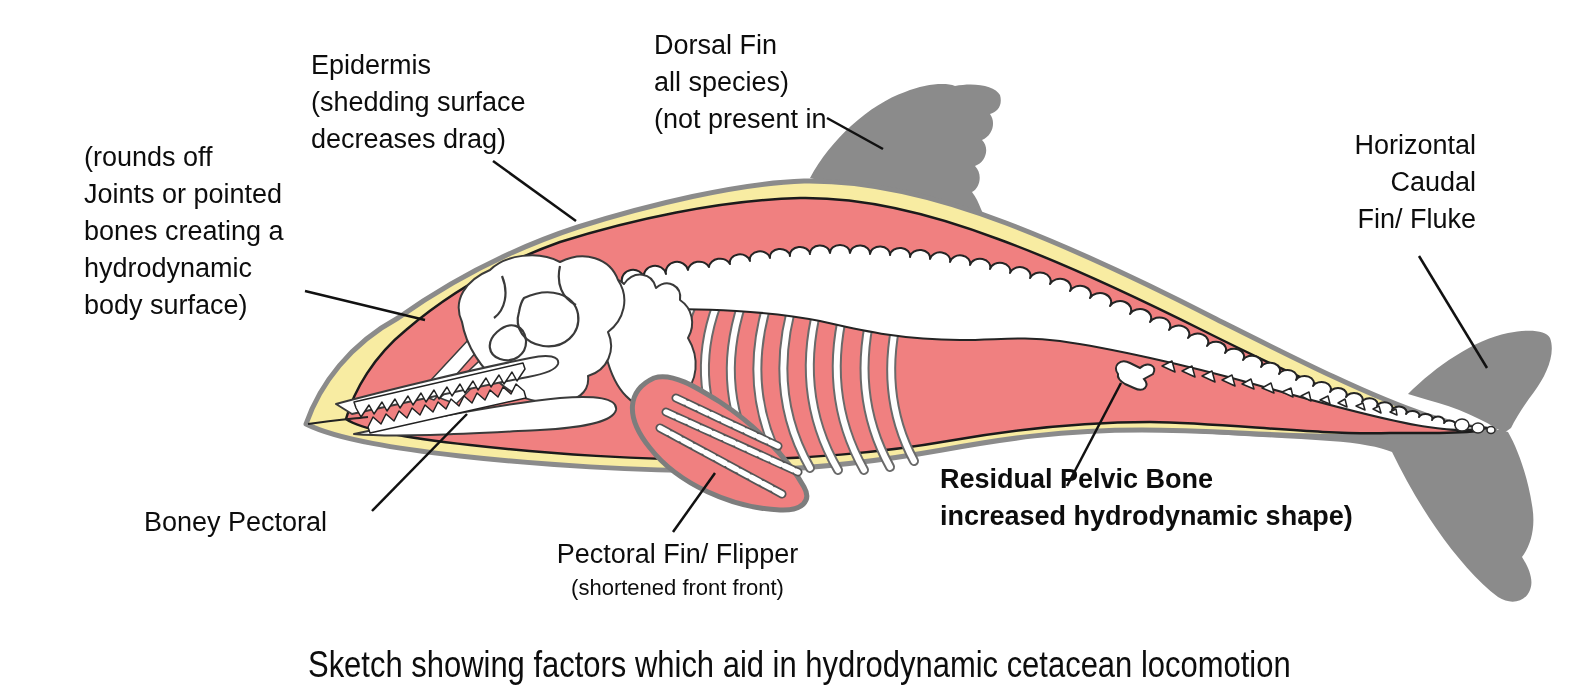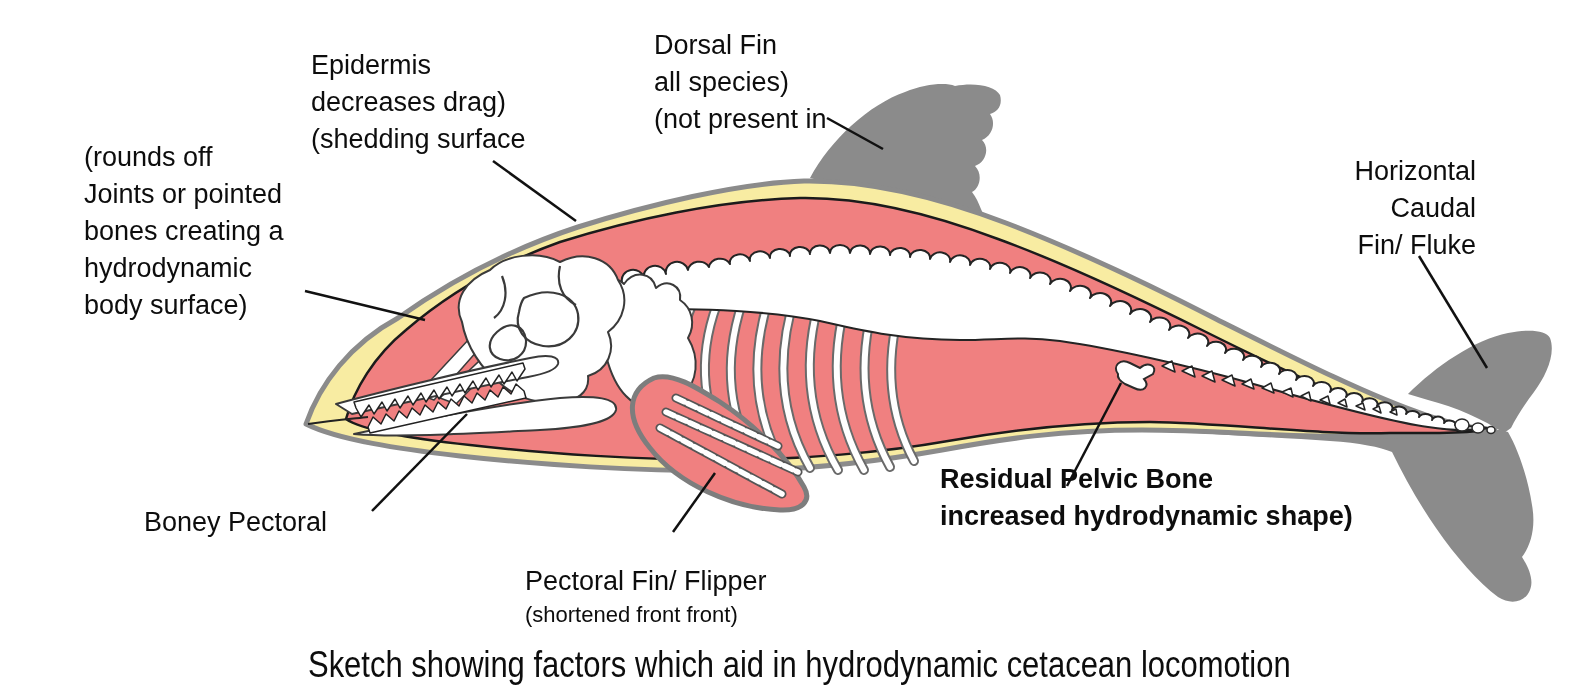--- a/index.html
+++ b/index.html
@@ -2,21 +2,21 @@
 <html><head>
 <meta charset="utf-8">
 <style>
   html,body{margin:0;padding:0;background:#fff;}
   #stage{position:relative;width:1574px;height:700px;background:#ffffff;overflow:hidden;
          font-family:"Liberation Sans",sans-serif;color:#0d0d0d;}
   #art{position:absolute;left:0;top:0;}
   .lbl{position:absolute;font-size:27px;line-height:37px;white-space:nowrap;}
   .lbl div{white-space:nowrap;}
   #lbl-caudal{text-align:right;}
-  #lbl-pectoral{margin-top:27px;}
+  #lbl-pectoral{text-align:center;}
   #lbl-pectoral .sub{font-size:22px;line-height:30px;}
   #caption{position:absolute;left:12px;top:644px;width:1574px;text-align:center;font-size:36px;}
   #caption span{display:inline-block;transform:scaleX(0.86);transform-origin:50% 50%;}
 </style>
 </head>
 <body>
 
 <div id="stage">
 
   <svg id="art" width="1574" height="700" viewBox="0 0 1574 700">
@@ -174,39 +174,39 @@
       <line x1="827" y1="118" x2="883" y2="149"></line>
       <line x1="1419" y1="256" x2="1487" y2="368"></line>
       <line x1="372" y1="511" x2="467" y2="414"></line>
       <line x1="673" y1="532" x2="715" y2="473"></line>
       <line x1="1067" y1="486" x2="1121" y2="383"></line>
     </g>
   </svg>
 
   <div class="lbl" id="lbl-epidermis" style="left:311px;top:47px;">
     <div>Epidermis</div>
+    <div>(shedding surface</div>
     <div>decreases drag)</div>
-    <div>(shedding surface</div>
   </div>
 
   <div class="lbl" id="lbl-blubber" style="left:84px;top:139px;">
     <div>(rounds off</div>
     <div>Joints or pointed</div>
     <div>bones creating a</div>
     <div>hydrodynamic</div>
     <div>body surface)</div>
   </div>
 
   <div class="lbl" id="lbl-dorsal" style="left:654px;top:27px;">
     <div>Dorsal Fin</div>
     <div>all species)</div>
     <div>(not present in</div>
   </div>
 
-  <div class="lbl" id="lbl-caudal" style="left:1200px;top:127px;width:276px;margin-top:26px;">
+  <div class="lbl" id="lbl-caudal" style="left:1200px;top:127px;width:276px;">
     <div>Horizontal</div>
     <div>Caudal</div>
     <div>Fin/ Fluke</div>
   </div>
 
   <div class="lbl" id="lbl-skeleton" style="left:144px;top:504px;">
     <div>Boney Pectoral</div>
   </div>
 
   <div class="lbl" id="lbl-pectoral" style="left:525px;top:536px;width:305px;">

